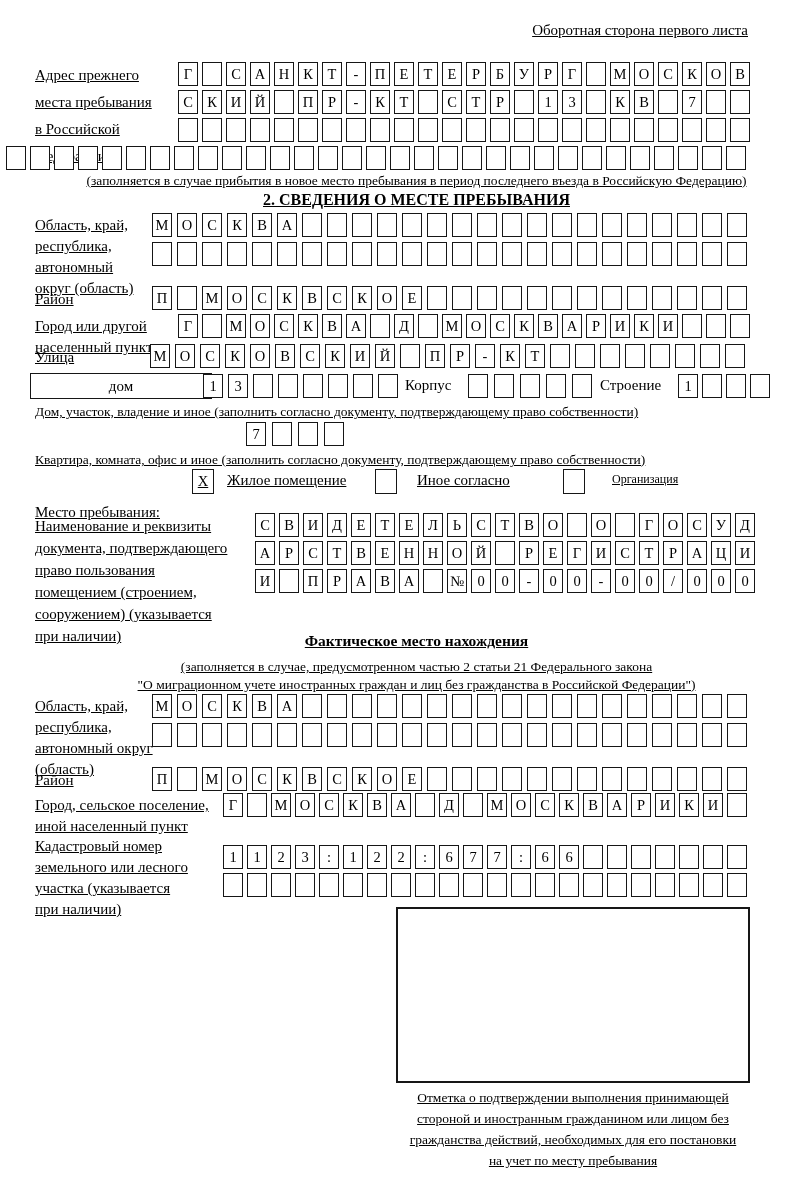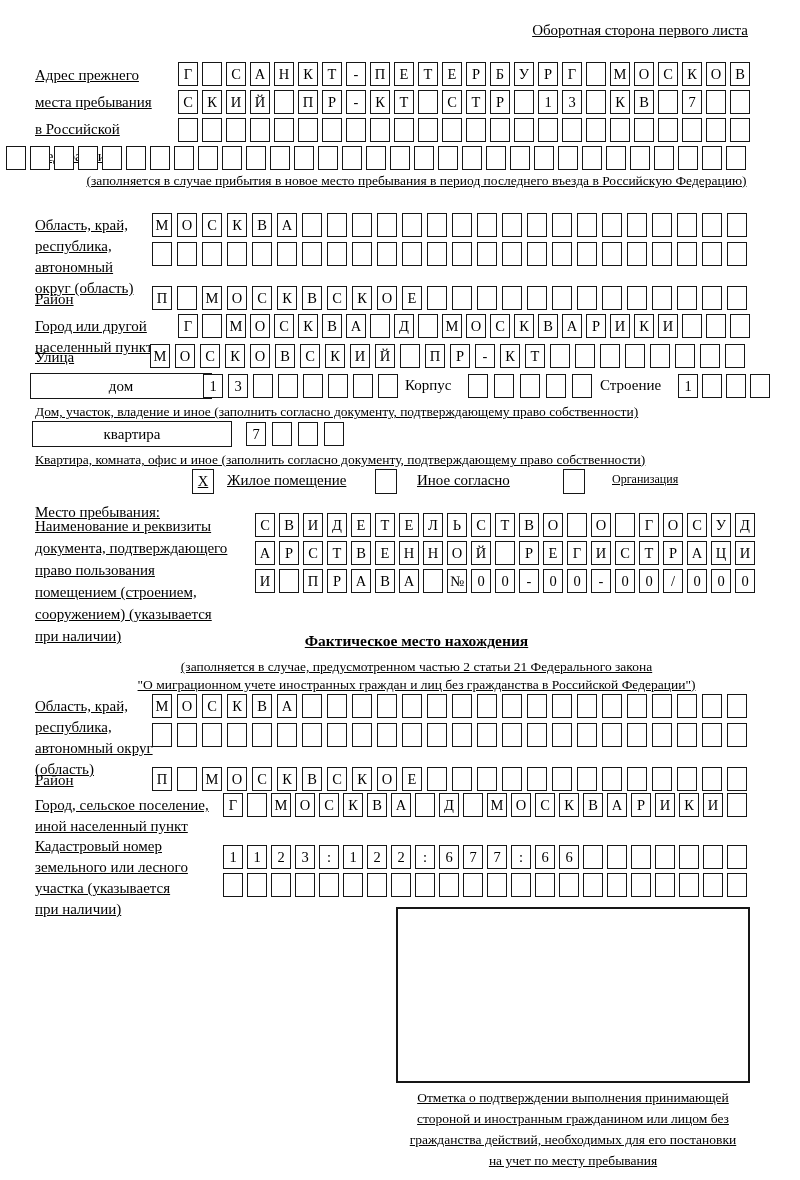--- a/index.html
+++ b/index.html
@@ -147,20 +147,21 @@
       <span class="cell"></span>
       <span class="cell"></span>
       <span class="cell"></span>
       <span class="cell"></span>
       <span class="cell"></span>
       <span class="cell"></span>
       <span class="cell"></span>
     </div>
   <div class="abs note center" style="top:173px;">(заполняется в случае прибытия в новое место пребывания в период последнего въезда в Российскую Федерацию)</div>
 
+  <div class="abs center bold h1" style="top:191px;">2. СВЕДЕНИЯ О МЕСТЕ ПРЕБЫВАНИЯ</div>
 
   <div class="abs lbl" style="left:35px; top:215px; width:130px;">Область, край,
 республика,
 автономный
 округ (область)</div>
   <div class="cells g5" style="left:152px; top:213px;">
       <span class="cell">М</span>
       <span class="cell">О</span>
       <span class="cell">С</span>
       <span class="cell">К</span>
@@ -318,21 +319,20 @@
     </div>
   <div class="inlinelbl" style="left:600px; top:377px;">Строение</div>
   <div class="cells g4" style="left:678px; top:374px;">
       <span class="cell">1</span>
       <span class="cell"></span>
       <span class="cell"></span>
       <span class="cell"></span>
     </div>
   <div class="abs note" style="left:35px; top:404px;">Дом, участок, владение и иное (заполнить согласно документу, подтверждающему право собственности)</div>
 
-  <div class="widebox" style="left:32px; top:421px; width:200px; height:26px;">квартира</div>
   <div class="cells g6" style="left:246px; top:422px;">
       <span class="cell">7</span>
       <span class="cell"></span>
       <span class="cell"></span>
       <span class="cell"></span>
     </div>
   <div class="abs note" style="left:35px; top:452px;">Квартира, комната, офис и иное (заполнить согласно документу, подтверждающему право собственности)</div>
 
   <div class="abs" style="left:35px; top:472px; font-size:15px;margin-top:32px;">Место пребывания:</div>
   <div class="cell abs" style="left:192px; top:469px; width:22px; height:25px;">X</div>

